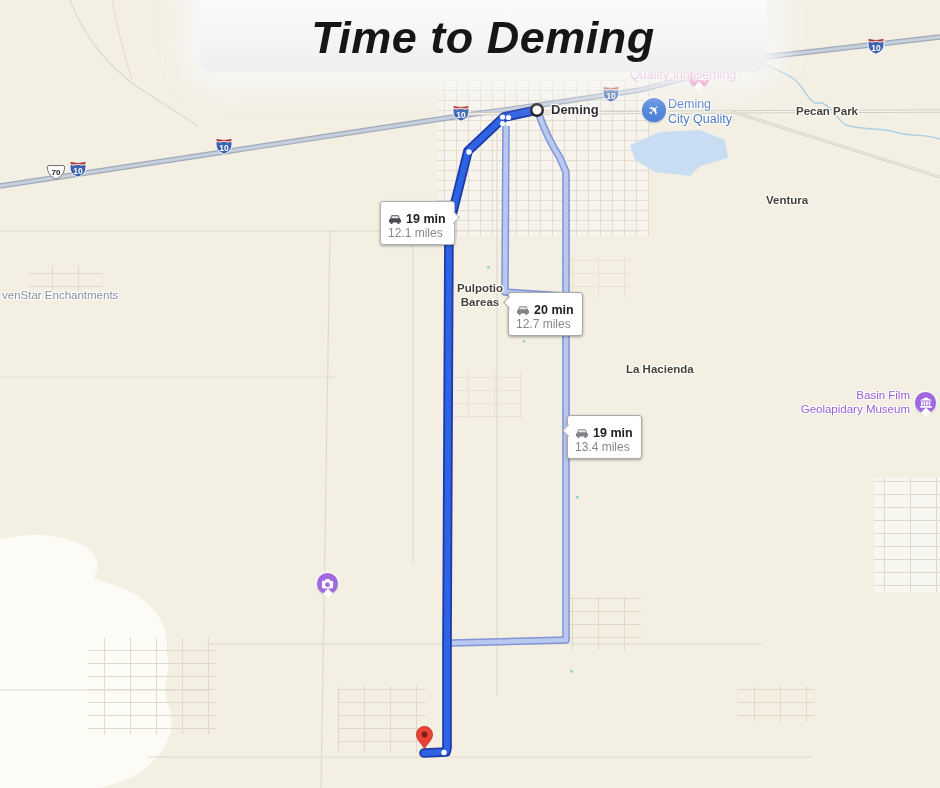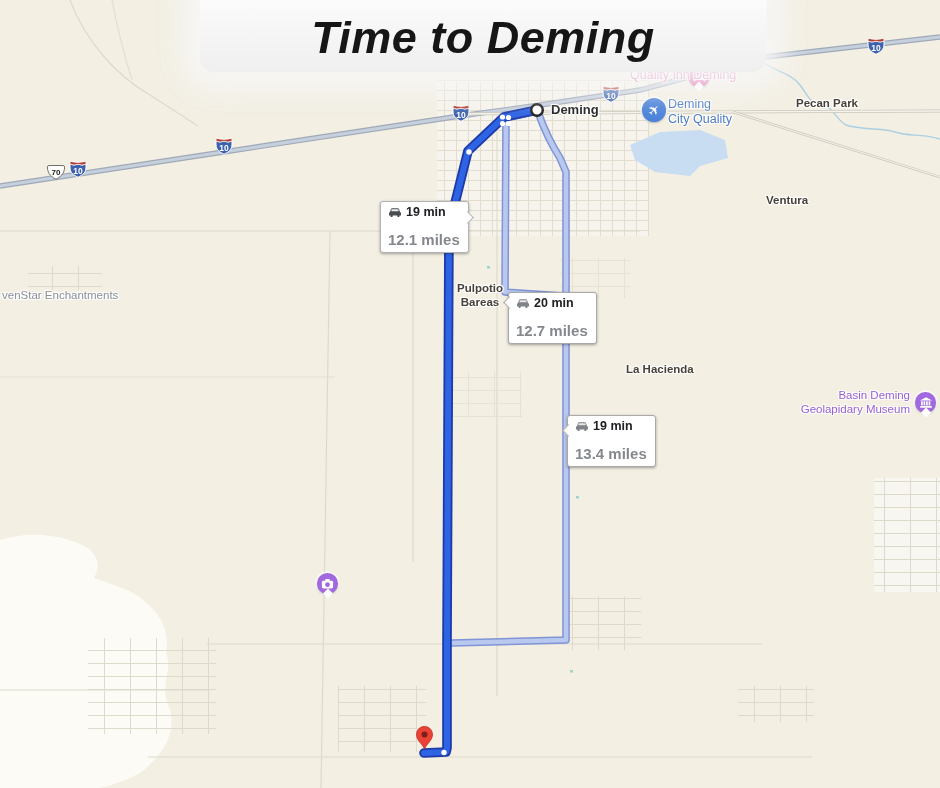--- a/index.html
+++ b/index.html
@@ -39,25 +39,25 @@
   .poi-air span{transform:rotate(-45deg);display:block;}
   .poi-cam{background:#a168e0;width:21px;height:21px;}
   .poi-mus{background:#a168e0;width:21px;height:21px;}
 
   
   .shield{position:absolute;z-index:4;}
 
   
   .bubble{position:absolute;z-index:6;background:#fff;border:1px solid #b3b3b3;
           border-radius:3px;box-shadow:0 1px 3px rgba(0,0,0,.35);
-          padding:3px 8px 4px 7px;cursor:pointer;}
+          padding:10px 8px 4px 7px;cursor:pointer;}
   .bubble.alt{background:#ffffff;border-color:#a9a9a9;}
   .bubble .row{display:flex;align-items:center;gap:4px;}
   .bubble .dur{font-size:12.5px;font-weight:700;color:#202124;}
-  .bubble .dist{font-size:15px;color:#84888d;margin-top:12px;font-weight:bold;}
+  .bubble .dist{font-size:12px;color:#84888d;margin-top:0px;}
   .ptr{position:absolute;width:8px;height:8px;background:inherit;transform:rotate(45deg);}
   .ptr-r{right:-4.5px;top:11px;border-right:1px solid #b3b3b3;border-top:1px solid #b3b3b3;}
   .ptr-l{left:-4.5px;border-left:1px solid #a9a9a9;border-bottom:1px solid #a9a9a9;}
 </style>
 </head>
 <body>
 
 <div class="stage">
 
   <svg class="mapsvg" width="940" height="788" viewBox="0 0 940 788">
@@ -229,29 +229,29 @@
       <rect x="1.4" y="11" width="13.2" height="2" fill="#fff"></rect>
     </svg>
   </div>
 
   <span class="lbl poi-pink" style="left:584px;top:68px;margin-left:46px;">Quality Inn Deming</span>
   <span class="lbl town" style="left:551px;top:102px;">Deming</span>
   <div class="lbl poi-blue" style="left:668px;top:97px;">
     <div>Deming</div>
     <div>City Quality</div>
   </div>
-  <span class="lbl loc" style="left:796px;top:96px;">Pecan Park</span>
+  <span class="lbl loc" style="left:796px;top:104px;">Pecan Park</span>
   <span class="lbl loc" style="left:766px;top:193px;">Ventura</span>
   <div class="lbl loc tac" style="left:445px;top:264px;width:70px;">
     <div>Pulpotio</div>
     <div>Bareas</div>
   </div>
   <span class="lbl loc" style="left:626px;top:362px;">La Hacienda</span>
   <div class="lbl poi-purple tar" style="left:798px;top:388px;width:112px;">
-    <div>Basin Deming</div>
+    <div>Basin Film</div>
     <div>Geolapidary Museum</div>
   </div>
   <span class="lbl area-gray" style="left:2px;top:288px;">venStar Enchantments</span>
 
   <div class="bubble" style="left:380px;top:201px;">
     <div class="ptr ptr-r"></div>
     <div class="row">
       <svg width="14" height="11" viewBox="0 0 14 11">
         <path d="M2,5 L3,2 Q3.3,1.2 4.2,1.2 H9.8 Q10.7,1.2 11,2 L12,5 Q13,5.2 13,6.5 V8.5 H11.5 V9.3 Q11.5,10 10.8,10 H10 Q9.3,10 9.3,9.3 V8.5 H4.7 V9.3 Q4.7,10 4,10 H3.2 Q2.5,10 2.5,9.3 V8.5 H1 V6.5 Q1,5.2 2,5 Z" fill="#494c50"></path>
         <rect x="3.4" y="2.3" width="7.2" height="2" rx="0.6" fill="#fff" opacity=".9"></rect>

